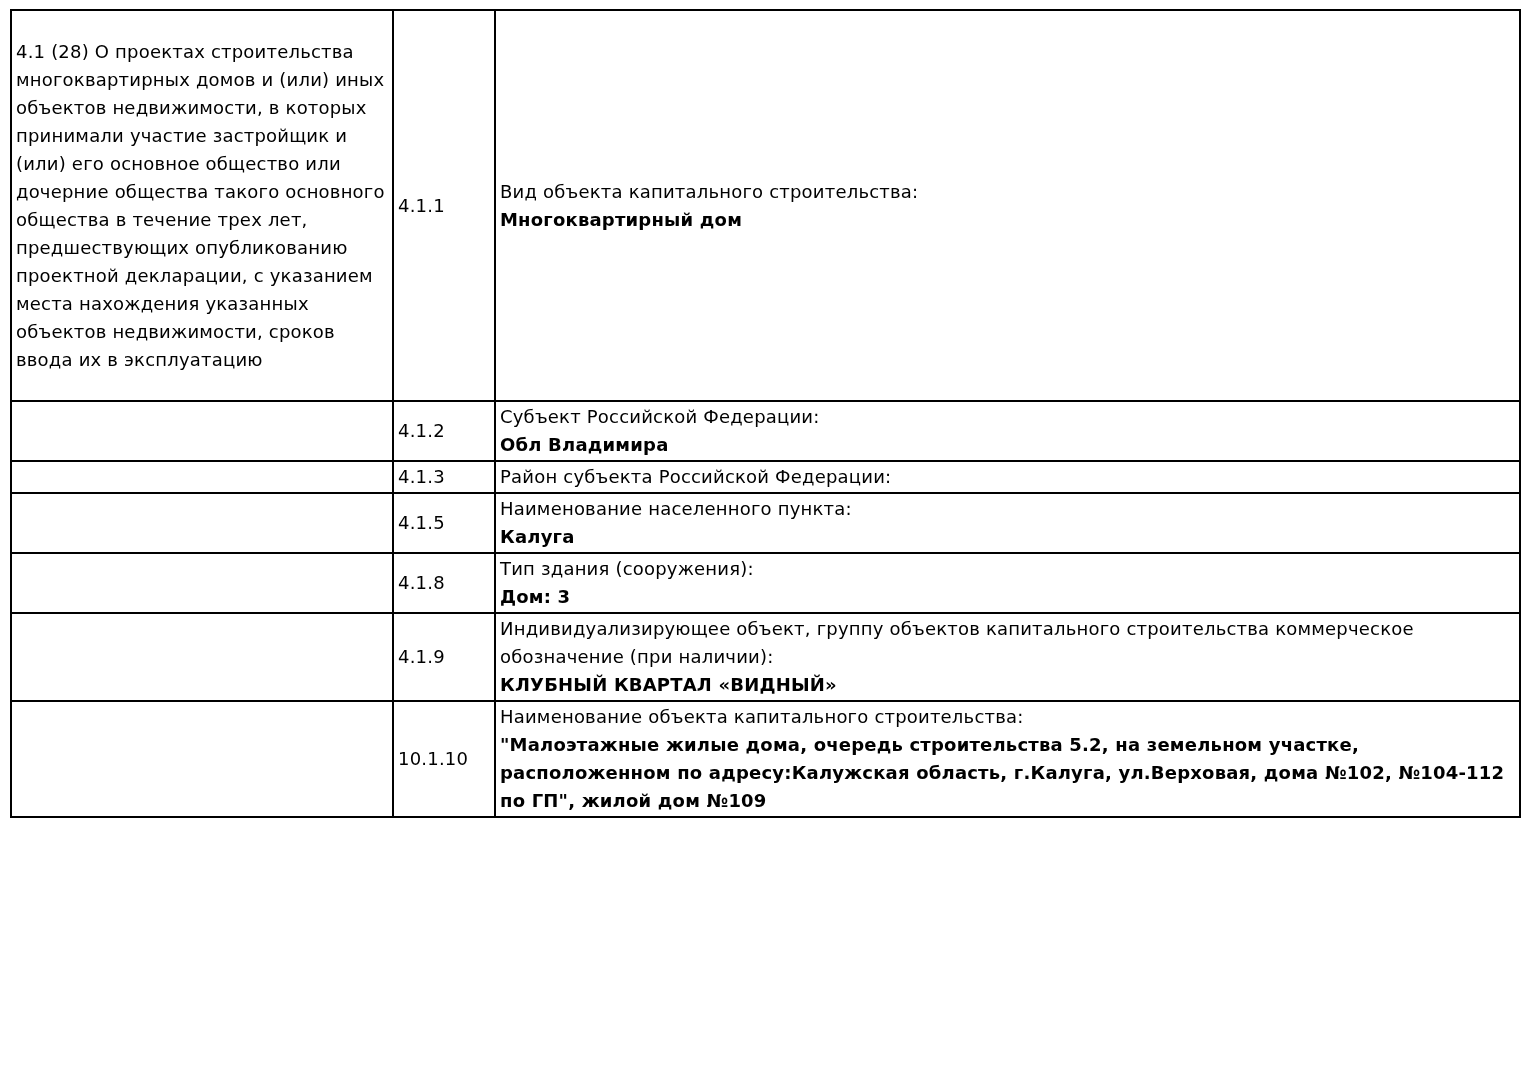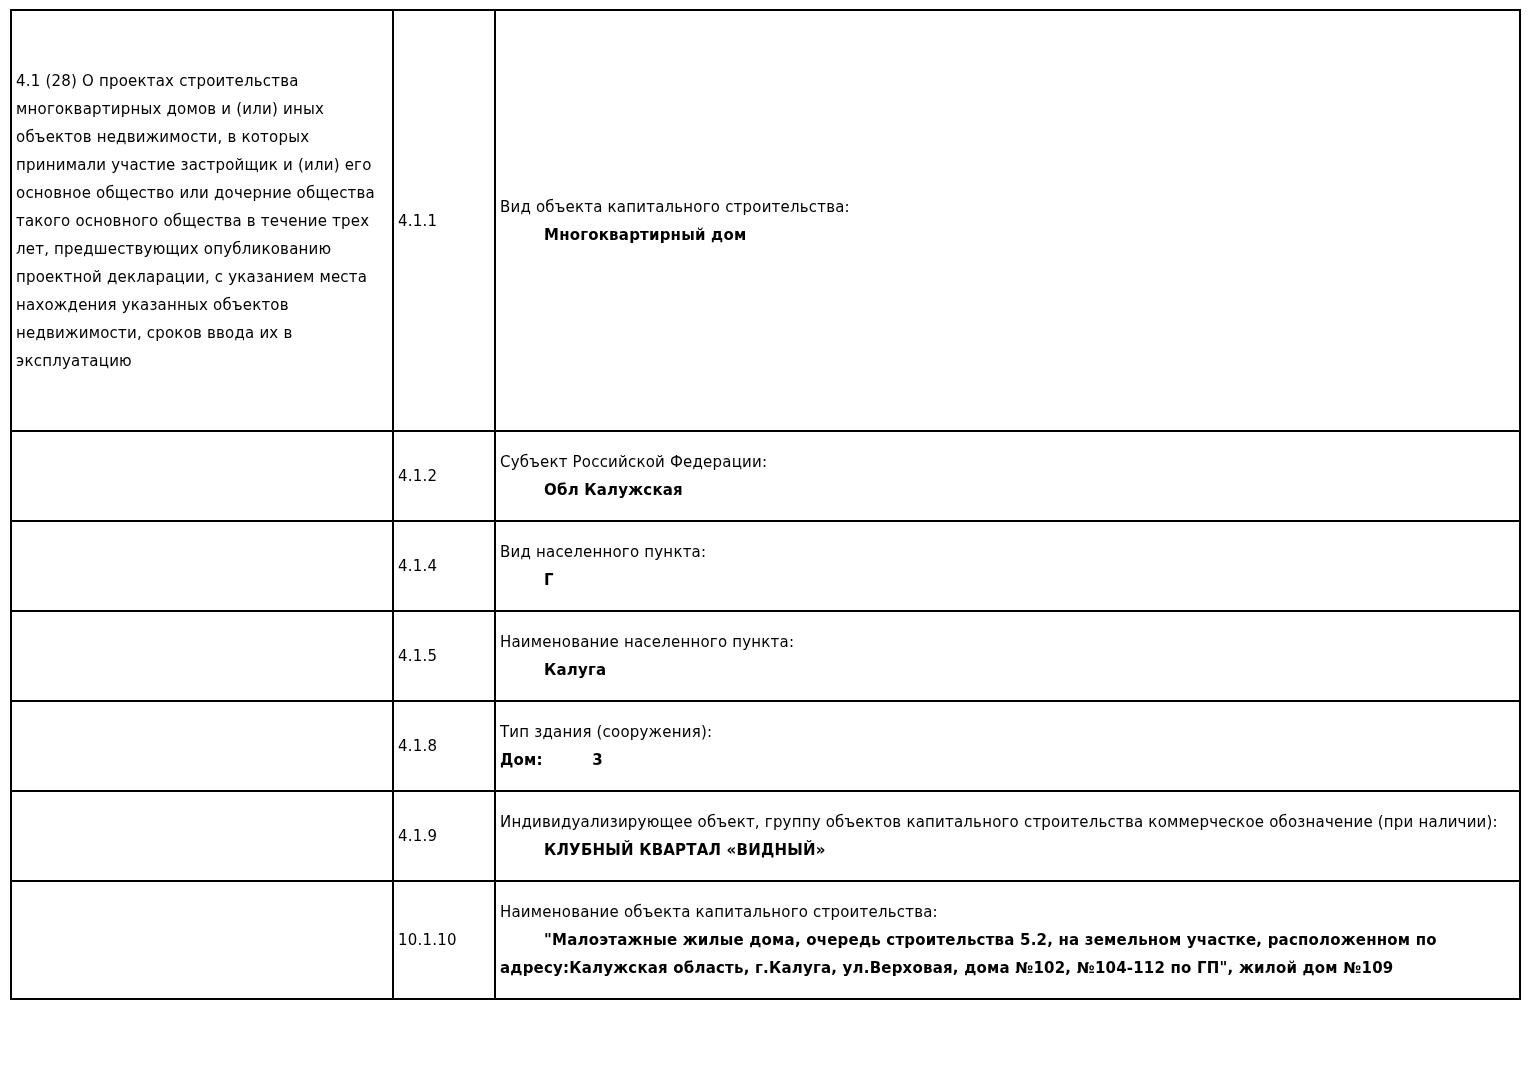--- a/index.html
+++ b/index.html
@@ -16,34 +16,34 @@
       font-family: "DejaVu Sans", "Liberation Sans", sans-serif;
       color: #000000;
     }
     table.decl {
       border-collapse: collapse;
       table-layout: fixed;
       width: 1509px;
     }
     table.decl td {
       border: 2px solid #000000;
-      padding: 16px 4px;
-      font-size: 15px;
+      padding: 1px 4px;
+      font-size: 18px;
       line-height: 28px;
       letter-spacing: 0.2px;
       vertical-align: middle;
       overflow: hidden;
       word-wrap: break-word;
     }
     col.c1 { width: 382px; }
     col.c2 { width: 102px; }
     col.c3 { width: 1025px; }
     td.desc { vertical-align: top; }
     tr.first td { height: 387px; }
-    .value { font-weight: bold; margin-left: 44px; }
+    .value { font-weight: bold; }
     .value-prefix { font-weight: bold; }
   </style>
 </head>
 <body>
 
 <div class="page">
   <table class="decl">
     <colgroup>
       <col class="c1">
       <col class="c2">
@@ -60,33 +60,33 @@
           <div>Вид объекта капитального строительства:</div>
           <div><span class="value-prefix"></span><span class="value">Многоквартирный дом</span></div>
         </td>
       </tr>
 
       <tr>
         <td class="desc"></td>
         <td>4.1.2</td>
         <td>
           <div>Субъект Российской Федерации:</div>
-          <div><span class="value-prefix"></span><span class="value">Обл Калужская</span></div>
+          <div><span class="value-prefix"></span><span class="value">Обл Владимира</span></div>
         </td>
       </tr>
 
-
       <tr>
         <td class="desc"></td>
-        <td>4.1.4</td>
+        <td>4.1.3</td>
         <td>
-          <div>Вид населенного пункта:</div>
-          <div><span class="value-prefix"></span><span class="value">Г</span></div>
+          <div>Район субъекта Российской Федерации:</div>
+          <div><span class="value-prefix"></span><span class="value"></span></div>
         </td>
       </tr>
+
 
       <tr>
         <td class="desc"></td>
         <td>4.1.5</td>
         <td>
           <div>Наименование населенного пункта:</div>
           <div><span class="value-prefix"></span><span class="value">Калуга</span></div>
         </td>
       </tr>
 

